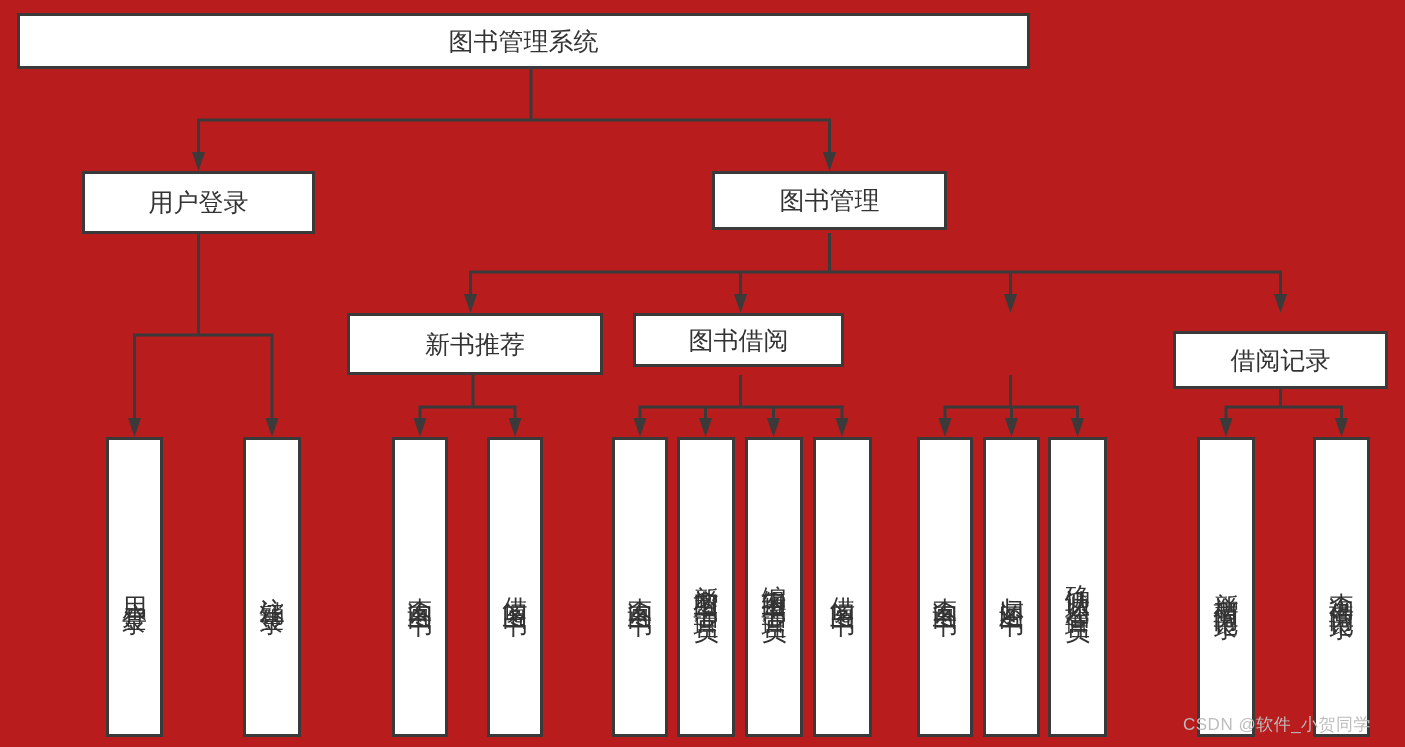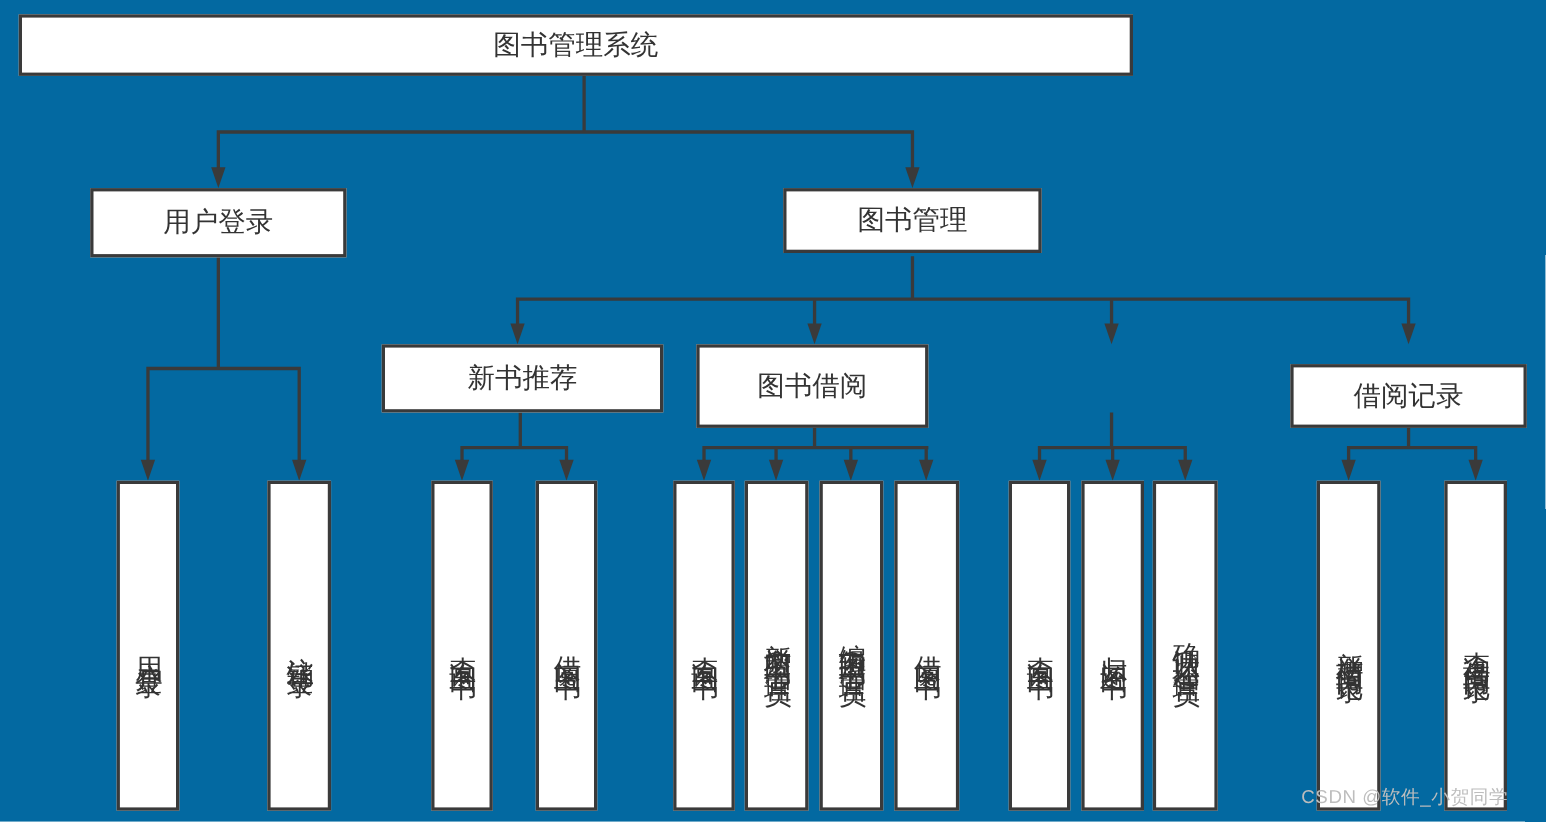--- a/index.html
+++ b/index.html
@@ -1,20 +1,20 @@
 <!DOCTYPE html>
 <html><head>
 <meta charset="utf-8">
 <style>
   html, body { margin: 0; padding: 0; background: #ffffff; }
   .stage {
     position: relative;
     width: 1405px;
     height: 747px;
-    background: #0369a1;
+    background: #b91c1c;
     font-family: "Liberation Sans", sans-serif;
     overflow: hidden;
   }
   .connectors {
     position: absolute;
     left: 0; top: 0;
     width: 1405px; height: 747px;
   }
   .node {
     position: absolute;
@@ -92,21 +92,21 @@
       <polygon points="1335,418 1348,418 1341.5,437"></polygon>
     </g>
   </svg>
 
   <div class="node" style="left:17px; top:13px; width:1013px; height:56px;">图书管理系统</div>
 
   <div class="node" style="left:82px; top:171px; width:233px; height:63px;">用户登录</div>
   <div class="node" style="left:712px; top:171px; width:235px; height:59px;">图书管理</div>
 
   <div class="node" style="left:347px; top:313px; width:256px; height:62px;">新书推荐</div>
-  <div class="node" style="left:633px; top:313px; width:211px; height:76px;">图书借阅</div>
+  <div class="node" style="left:633px; top:313px; width:211px; height:54px;">图书借阅</div>
   <div class="node" style="left:1173px; top:331px; width:215px; height:58px;">借阅记录</div>
 
   <div class="node vert" style="left:106px; top:437px; width:57px; height:300px;">用户登录</div>
   <div class="node vert" style="left:243px; top:437px; width:58px; height:300px;">注销登录</div>
 
   <div class="node vert" style="left:392px; top:437px; width:56px; height:300px;">查询图书</div>
   <div class="node vert" style="left:487px; top:437px; width:56px; height:300px;">借阅图书</div>
 
   <div class="node vert" style="left:612px; top:437px; width:56px; height:300px;">查询图书</div>
   <div class="node vert" style="left:677px; top:437px; width:58px; height:300px;">新增图书（管理员）</div>

